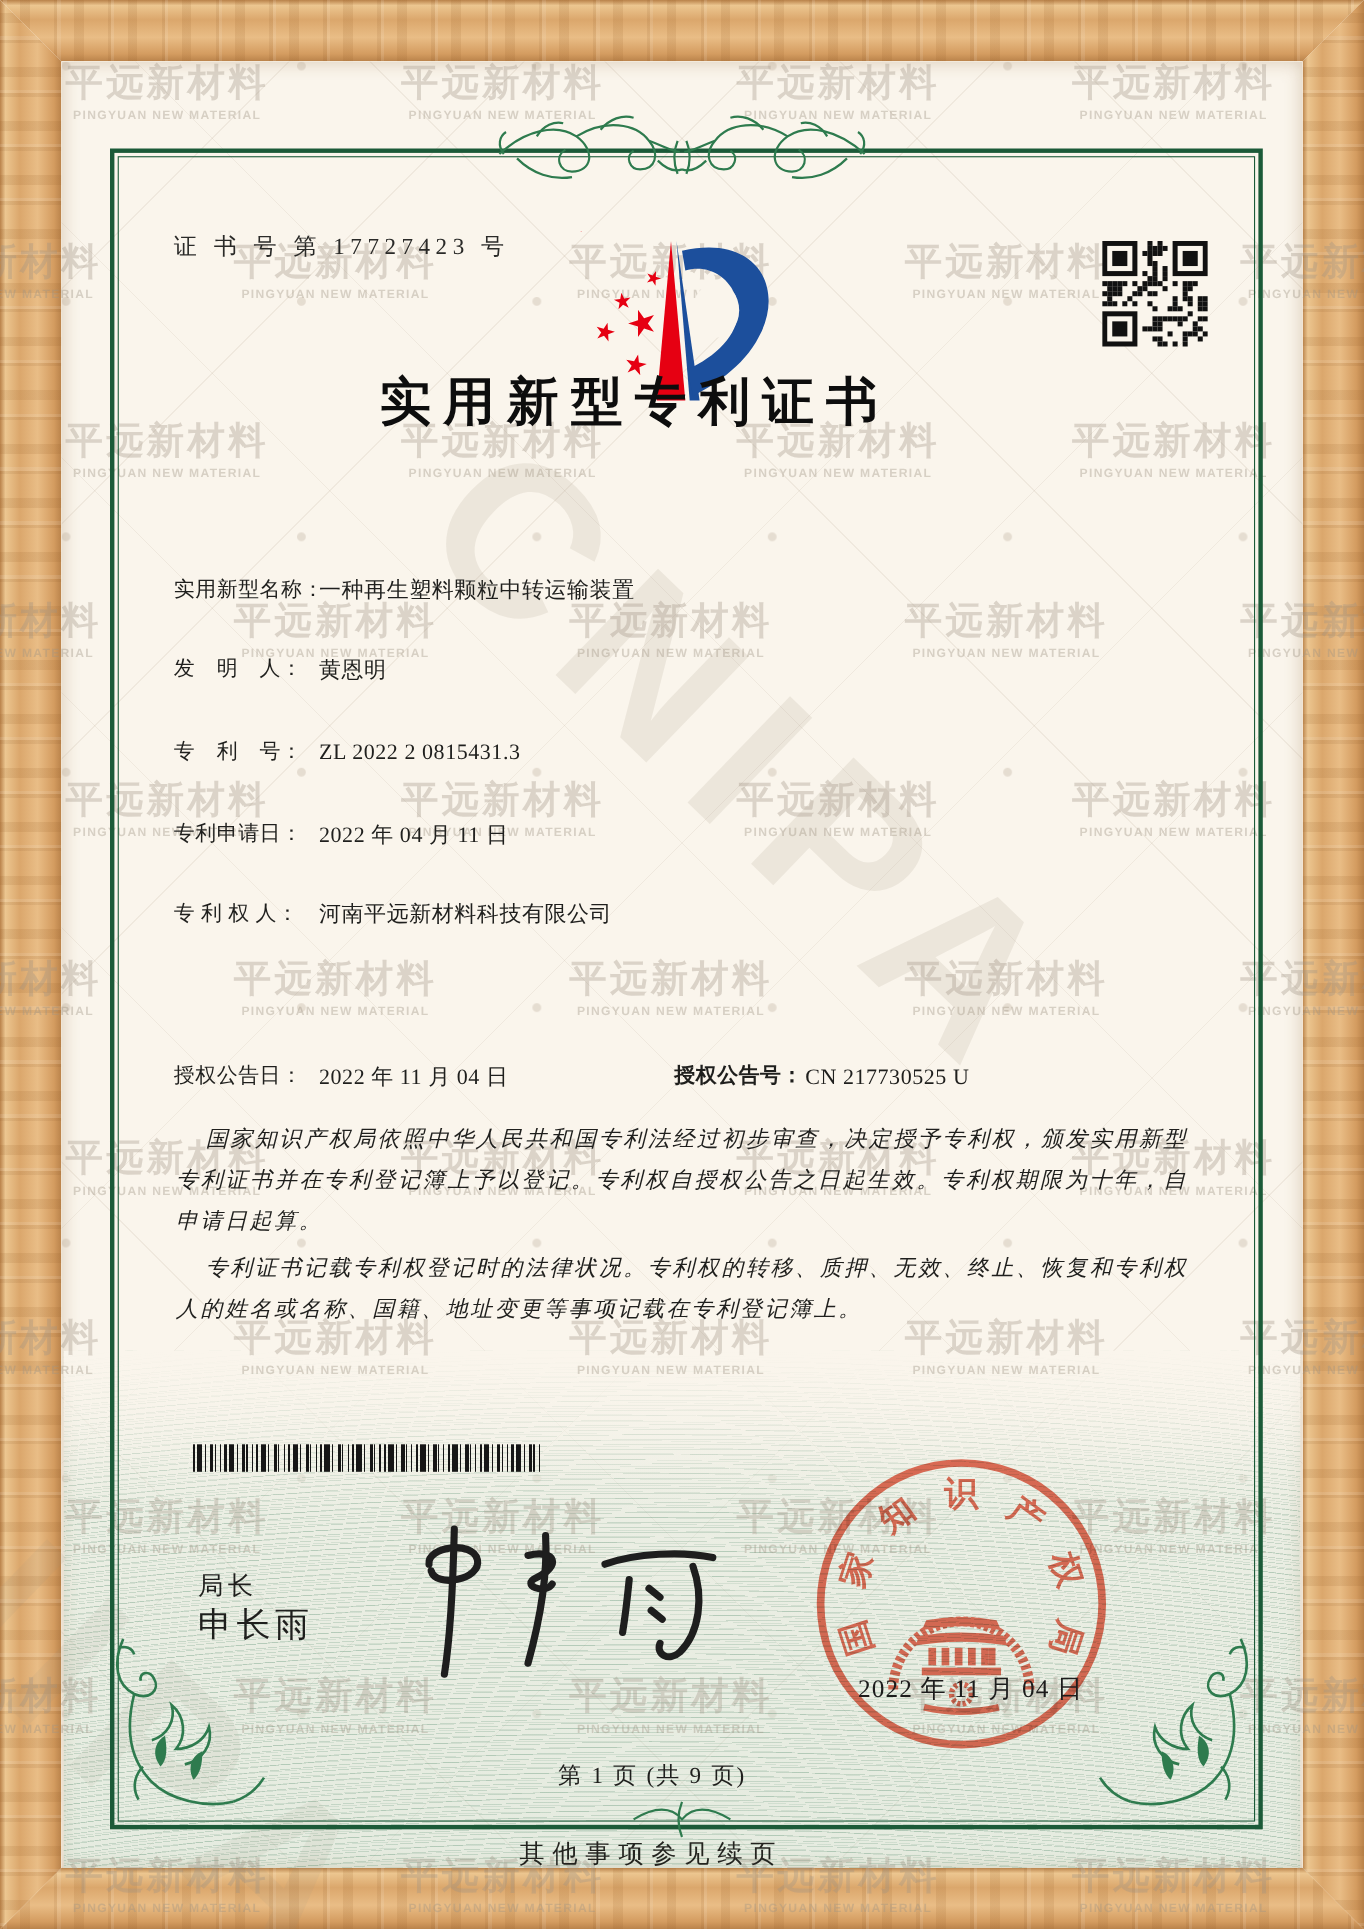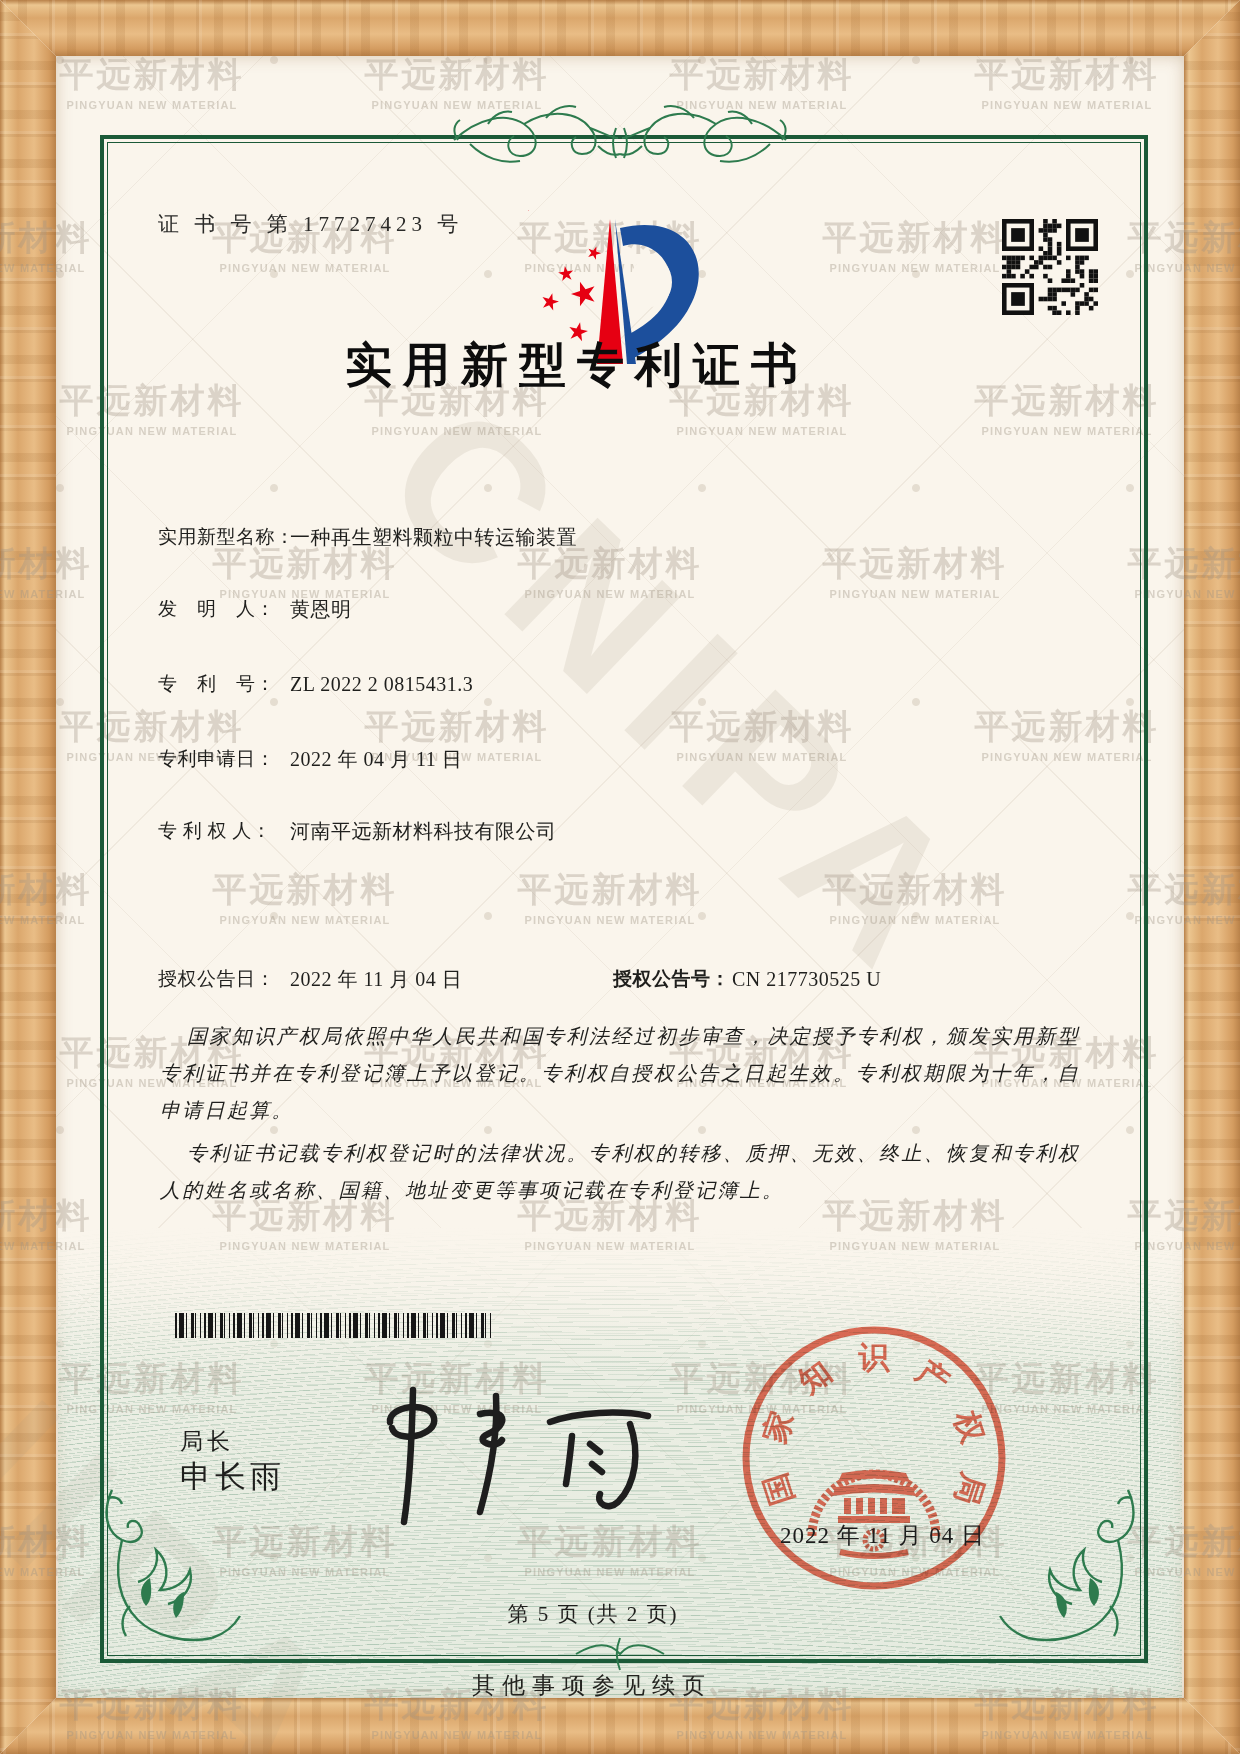--- a/index.html
+++ b/index.html
@@ -560,15 +560,15 @@
         <rect x="-36" y="38" width="72" height="7" stroke="none"></rect>
         <circle cy="62" r="9" fill="none" stroke-width="5" stroke-dasharray="3 2"></circle>
         <path d="M-34,74 Q0,82 34,74" fill="none" stroke-width="6"></path>
       </g>
     </g>
     <path id="stR" d="M0,-1 L0.2245,-0.309 L0.9511,-0.309 L0.3633,0.118 L0.5878,0.809 L0,0.382 L-0.5878,0.809 L-0.3633,0.118 L-0.9511,-0.309 L-0.2245,-0.309 Z" fill="#e4604a" visibility="hidden"></path>
   </svg>
 
   <div class="abs seal-date">2022 年 11 月 04 日</div>
 
-  <div class="abs pagenum">第 5 页 (共 2 页)</div>
+  <div class="abs pagenum">第 1 页 (共 9 页)</div>
   <div class="abs footer-note">其他事项参见续页</div>
 </div>
 
 </body></html>

